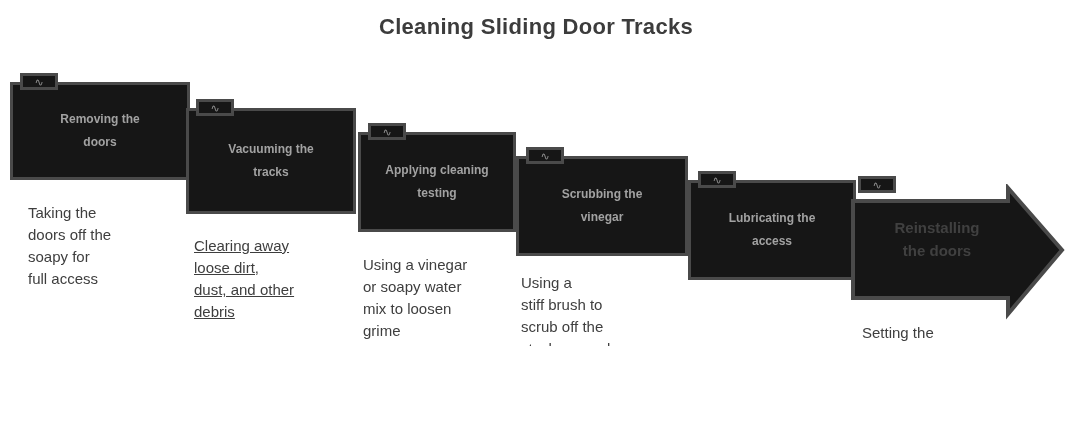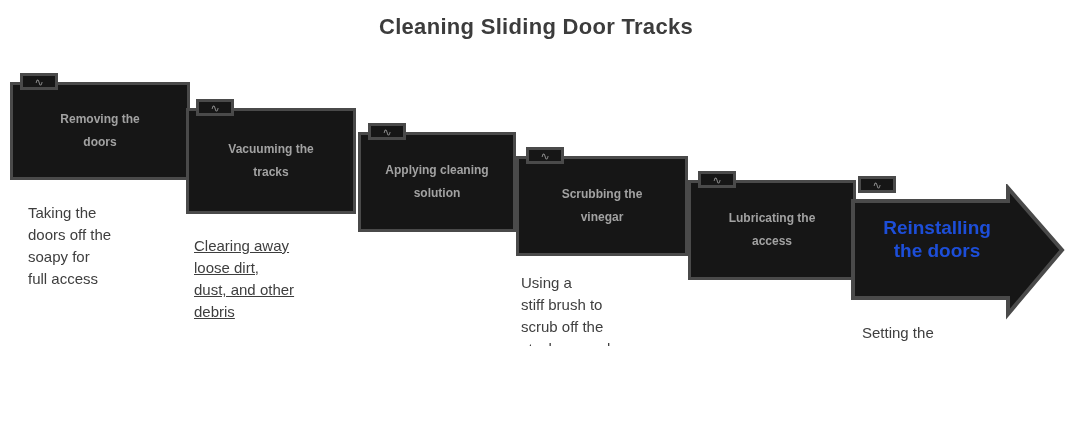--- a/index.html
+++ b/index.html
@@ -33,21 +33,21 @@
   }
   .tab span { color:#8d8d8d; font-size:11px; line-height:10px; }
   .desc {
     position:absolute; font-size:15px; line-height:22px; color:#3e3e3e;
     white-space:pre-line;
   }
   .arrow-wrap { position:absolute; left:850px; top:176px; width:222px; height:150px; }
   .arrow-wrap svg { position:absolute; left:0; top:8px; display:block; }
   .arrow-label {
     position:absolute; left:12px; top:40px; width:150px;
-    font-size:19px; font-weight:bold; line-height:23px; color:#1d4ed8;
+    font-size:15px; font-weight:bold; line-height:23px; color:#404040;
     text-align:center; white-space:pre-line;
   }
 </style>
 </head>
 <body>
 
 <div class="canvas">
 
   <div class="title">Cleaning Sliding Door Tracks</div>
 
@@ -73,22 +73,26 @@
   <div class="desc" style="left:194px; top:235px; width:145px;text-decoration:underline;">Clearing away
 loose dirt,
 dust, and other
 debris</div>
 
   <div class="step-box" style="left:358px; top:132px; width:158px; height:100px;">
     <div class="tab">
       <span>∿</span>
     </div>
     <div class="step-label">Applying cleaning
-solution</div>
+testing</div>
   </div>
+  <div class="desc" style="left:363px; top:254px; width:150px;">Using a vinegar
+or soapy water
+mix to loosen
+grime</div>
 
   <div class="step-box" style="left:516px; top:156px; width:172px; height:100px;">
     <div class="tab">
       <span>∿</span>
     </div>
     <div class="step-label">Scrubbing the
 vinegar</div>
   </div>
   <div class="desc" style="left:521px; top:272px; width:155px;">Using a
 stiff brush to

